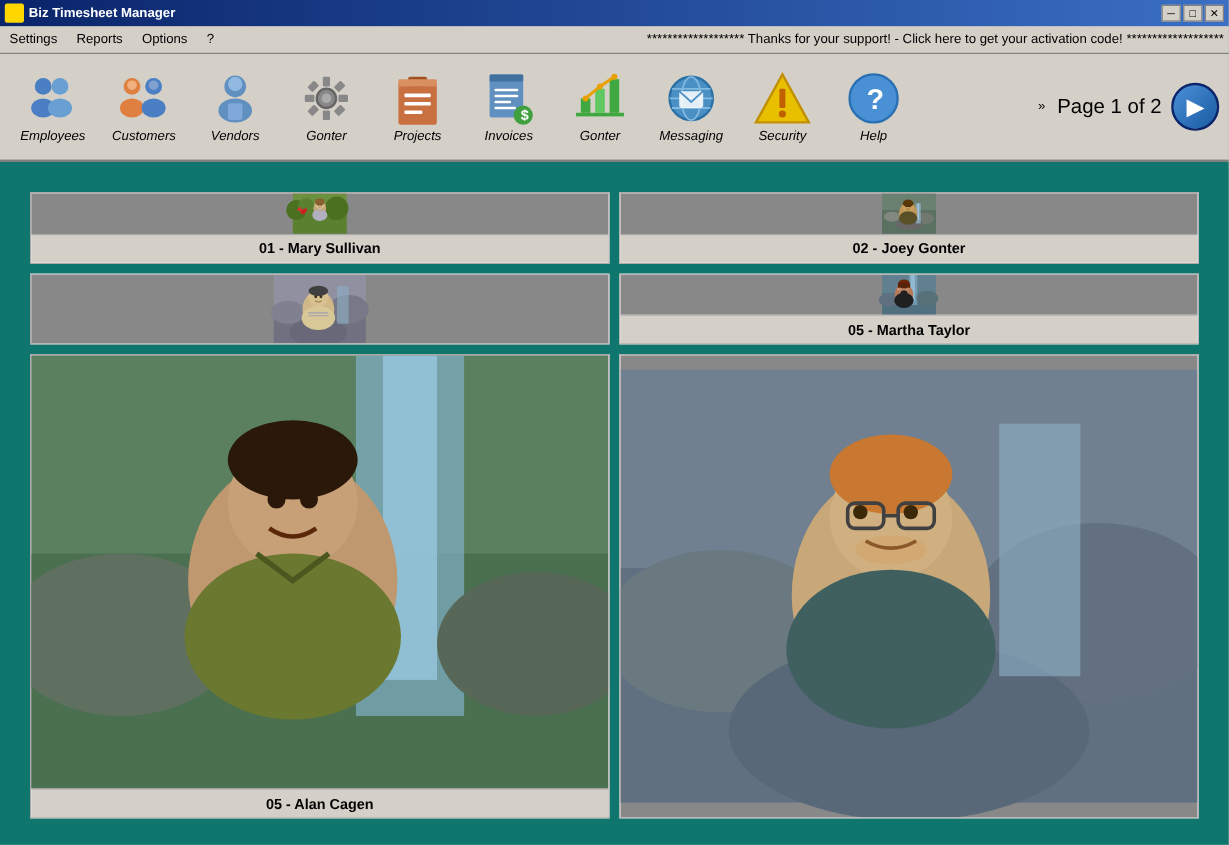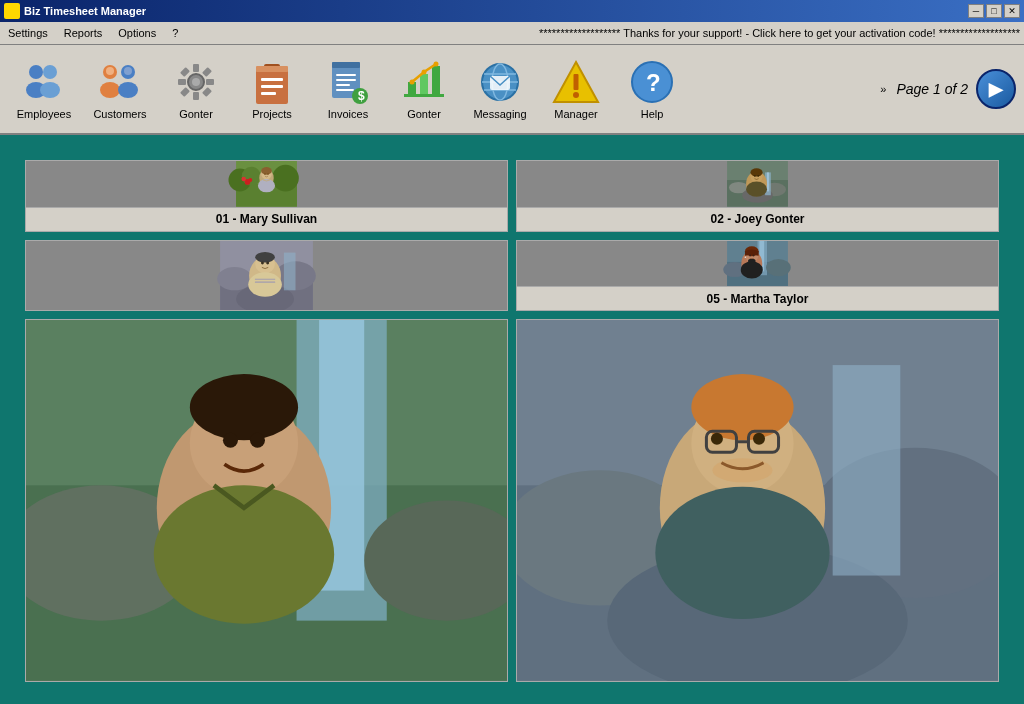--- a/index.html
+++ b/index.html
@@ -103,33 +103,33 @@
       height: 48px;
       display: flex;
       align-items: center;
       justify-content: center;
       font-size: 32px;
     }
     .toolbar-label {
       font-size: 11px;
       margin-top: 2px;
       color: black;
+      font-style: italic;
     }
 
     
     .page-indicator {
       margin-left: auto;
       display: flex;
       align-items: center;
       gap: 8px;
     }
     .page-text {
-      font-size: 14px;
+      font-size: 17px;
       color: black;
-      font-style: italic;
     }
     .next-btn {
       width: 40px;
       height: 40px;
       border-radius: 50%;
       background: linear-gradient(135deg, #4a90d9, #1a5aa0);
       border: 2px solid #0a246a;
       cursor: pointer;
       display: flex;
       align-items: center;
@@ -245,20 +245,31 @@
         <circle cx="32" cy="14" r="7" fill="#4a7fc4"></circle>
         <ellipse cx="32" cy="32" rx="10" ry="8" fill="#4a7fc4"></ellipse>
 
         <circle cx="14" cy="13" r="4" fill="#f0b080"></circle>
         <circle cx="32" cy="13" r="4" fill="#80a0d0"></circle>
       </svg>
     </div>
     <span class="toolbar-label">Customers</span>
   </div>
 
+  <div class="toolbar-btn">
+    <div class="toolbar-icon">
+      <svg class="icon-svg" viewBox="0 0 48 48" xmlns="http://www.w3.org/2000/svg">
+        <circle cx="24" cy="14" r="9" fill="#6090c0"></circle>
+        <ellipse cx="24" cy="34" rx="14" ry="10" fill="#6090c0"></ellipse>
+        <circle cx="24" cy="12" r="6" fill="#90b8e0"></circle>
+        <rect x="18" y="28" width="12" height="14" rx="2" fill="#80a8d8"></rect>
+      </svg>
+    </div>
+    <span class="toolbar-label">Vendors</span>
+  </div>
 
   <div class="toolbar-btn">
     <div class="toolbar-icon">
       <svg class="icon-svg" viewBox="0 0 48 48" xmlns="http://www.w3.org/2000/svg">
 
         <circle cx="24" cy="24" r="8" fill="#888" stroke="#666" stroke-width="2"></circle>
         <circle cx="24" cy="24" r="4" fill="#aaa"></circle>
         <rect x="21" y="6" width="6" height="8" rx="1" fill="#888"></rect>
         <rect x="21" y="34" width="6" height="8" rx="1" fill="#888"></rect>
         <rect x="6" y="21" width="8" height="6" rx="1" fill="#888"></rect>
@@ -342,21 +353,21 @@
 
   <div class="toolbar-btn">
     <div class="toolbar-icon">
       <svg class="icon-svg" viewBox="0 0 48 48" xmlns="http://www.w3.org/2000/svg">
 
         <polygon points="24,4 46,44 2,44" fill="#e8c000" stroke="#c09000" stroke-width="2"></polygon>
         <rect x="21.5" y="16" width="5" height="16" rx="1" fill="#c06000"></rect>
         <circle cx="24" cy="37" r="3" fill="#c06000"></circle>
       </svg>
     </div>
-    <span class="toolbar-label">Manager</span>
+    <span class="toolbar-label">Security</span>
   </div>
 
   <div class="toolbar-btn">
     <div class="toolbar-icon">
       <svg class="icon-svg" viewBox="0 0 48 48" xmlns="http://www.w3.org/2000/svg">
 
         <circle cx="24" cy="24" r="20" fill="#4a90d4" stroke="#2a70b4" stroke-width="2"></circle>
         <text x="18" y="33" font-size="24" fill="white" font-weight="bold" font-family="Arial">?</text>
       </svg>
     </div>
@@ -515,20 +526,21 @@
 
         <ellipse cx="145" cy="156" rx="60" ry="46" fill="#6a7830"></ellipse>
 
         <path d="M125 110 L145 125 L165 110" stroke="#4a5820" stroke-width="3" fill="none"></path>
 
         <ellipse cx="136" cy="80" rx="5" ry="5" fill="#2a1808"></ellipse>
         <ellipse cx="154" cy="80" rx="5" ry="5" fill="#2a1808"></ellipse>
         <path d="M132 96 Q145 105 158 96" stroke="#5a2808" stroke-width="2.5" fill="none"></path>
       </svg>
     </div>
+    <div class="employee-name">05 - Alan Cagen</div>
   </div>
 
   <div class="employee-card">
     <div class="employee-photo">
       <svg class="photo-bg" viewBox="0 0 320 240" xmlns="http://www.w3.org/2000/svg">
 
         <rect width="320" height="240" fill="#708090"></rect>
         <rect x="0" y="110" width="320" height="130" fill="#607080"></rect>
 
         <ellipse cx="55" cy="145" rx="65" ry="45" fill="#6a7880"></ellipse>

